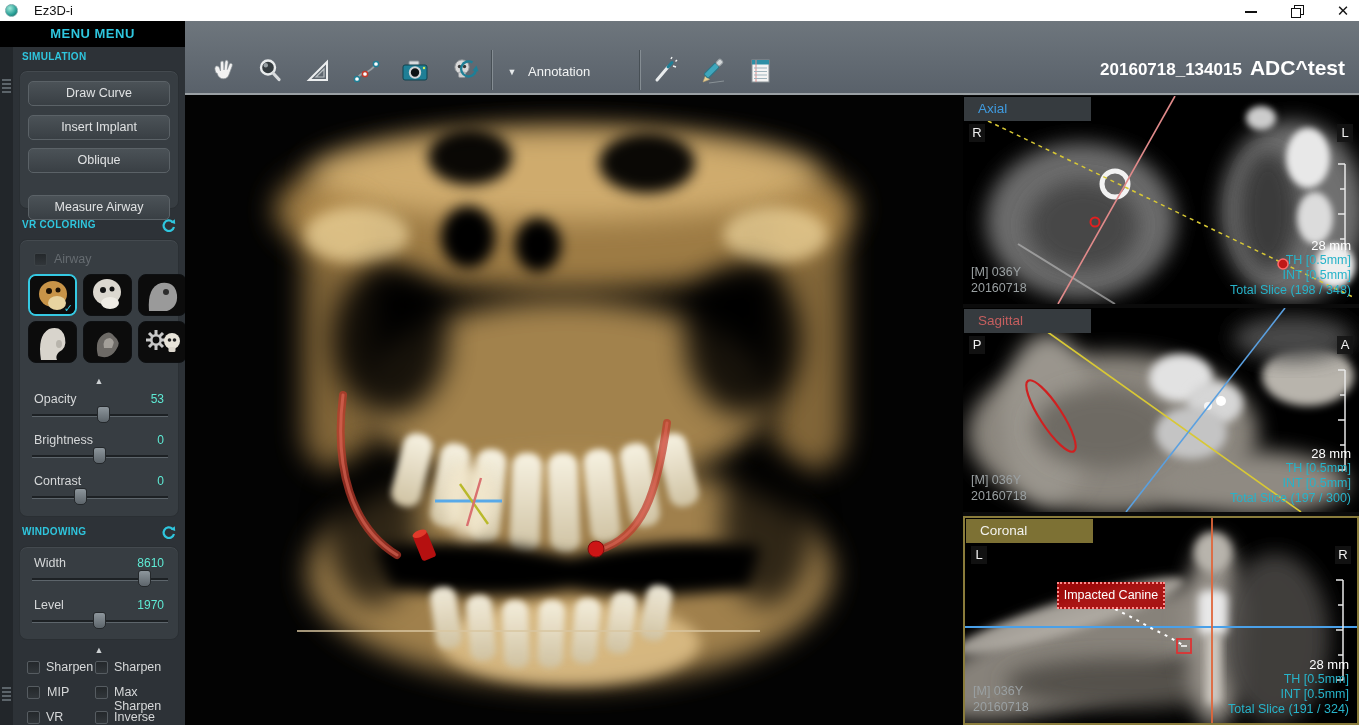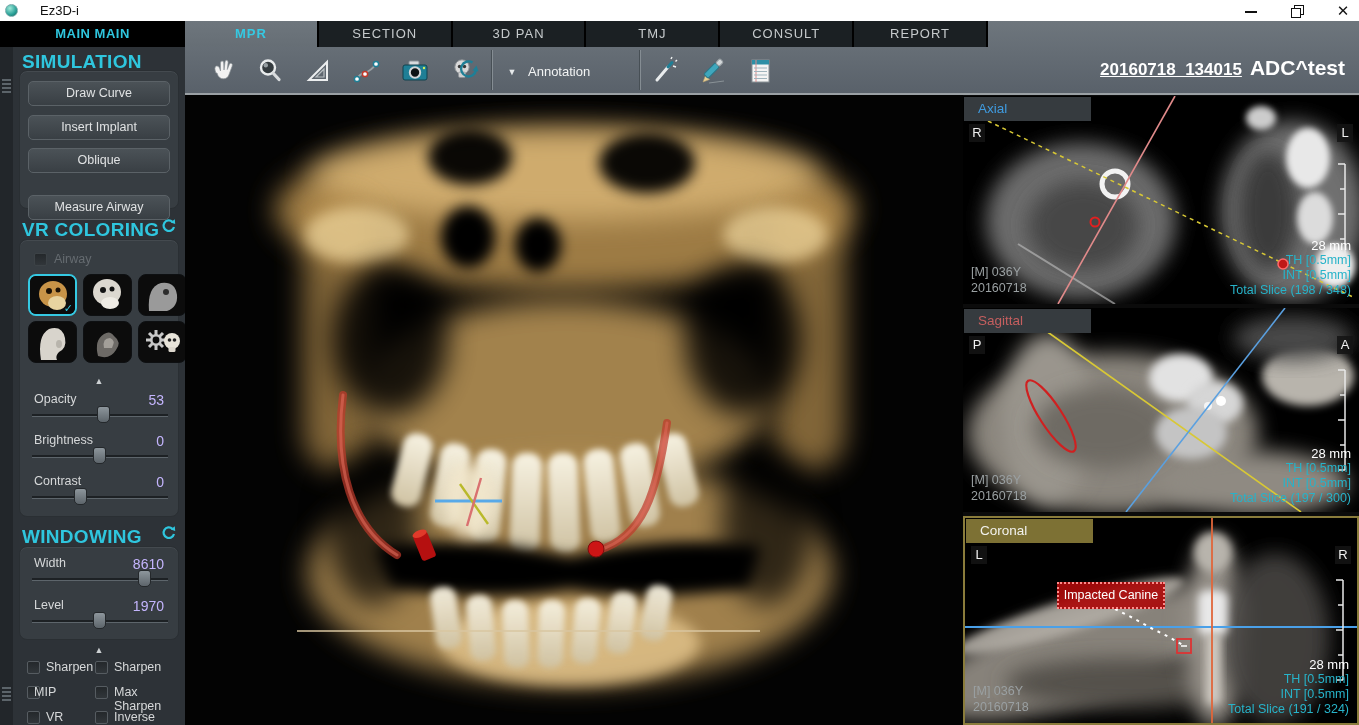--- a/index.html
+++ b/index.html
@@ -4,21 +4,21 @@
 <style>
   * { margin:0; padding:0; box-sizing:border-box; }
   html,body { background:#000; }
   body { font-family:"Liberation Sans","DejaVu Sans",sans-serif; }
   #app { position:relative; width:1359px; height:725px; background:#000; overflow:hidden; }
 
   
   .titlebar { position:absolute; left:0; top:0; width:1359px; height:21px; background:#ffffff; display:flex; align-items:center; }
   .app-icon { width:13px; height:13px; margin-left:5px; border-radius:50%;
     background:radial-gradient(circle at 35% 30%, #9fe8d8, #2aa198 60%, #145f56); border:1px solid #7aa; }
-  .app-title { font-size:13px; color:#111; margin-left:22px; }
+  .app-title { font-size:13px; color:#111; margin-left:16px; }
   .win-controls { position:absolute; right:8px; top:0; height:21px; display:flex; align-items:center; gap:30px; }
   .win-btn { width:16px; height:16px; position:relative; cursor:default; color:#111; font-size:13px; line-height:16px; text-align:center; }
   .wc-min::after { content:""; position:absolute; left:2px; right:2px; top:8px; border-top:2px solid #111; }
   .wc-restore::after { content:""; position:absolute; left:2px; top:5px; width:8px; height:8px; border:1.5px solid #111; background:#fff; }
   .wc-restore::before { content:""; position:absolute; left:5px; top:2px; width:8px; height:8px; border:1.5px solid #111; }
   .wc-close { font-size:15px; }
 
   
   .mainmenu-bar { position:absolute; left:0; top:21px; width:185px; height:26px; background:#000;
     color:#2fc6de; font-weight:bold; font-size:13px; text-align:center; line-height:26px; letter-spacing:.5px; }
@@ -28,45 +28,45 @@
   .tab { width:132px; height:26px; margin-right:2px; background:#1b2023; color:#c6cacc; font-size:13px;
     text-align:center; line-height:26px; letter-spacing:1px; cursor:pointer; }
   .tab.active { background:linear-gradient(#6e767d,#666e75); color:#35c9e2; font-weight:bold; }
 
   
   .tool { position:absolute; top:52px; width:38px; height:38px; display:flex; align-items:center; justify-content:center; cursor:pointer; }
   .tb-sep { position:absolute; top:50px; width:0; height:40px; border-left:1px solid #474f55; border-right:1px solid #858d93; }
   .dd-btn { position:absolute; top:63px; width:22px; height:18px; color:#e6e9ea; font-size:9px; text-align:center; line-height:18px; cursor:pointer; }
   .dd-label { position:absolute; top:64px; font-size:13px; color:#f2f4f4; cursor:pointer; }
   .patient-info { position:absolute; right:14px; top:56px; color:#ffffff; white-space:nowrap; }
-  .patient-id { font-size:17px; font-weight:bold;text-decoration:underline; }
+  .patient-id { font-size:17px; font-weight:bold; }
   .patient-name { font-size:21px; font-weight:bold; margin-left:8px; }
 
   
   .left-rail { position:absolute; left:0; top:47px; width:13px; height:678px; background:#22262a; }
   .grip { position:absolute; left:2px; width:9px; height:14px;
     background:repeating-linear-gradient(#5c646a 0 2px, transparent 2px 4px); cursor:pointer; }
   .sidebar { position:absolute; left:13px; top:47px; width:172px; height:678px; background:#2d3237; }
-  .section-title { position:absolute; left:9px; font-size:19px; font-weight:bold; color:#2fc6de; letter-spacing:.3px; }
+  .section-title { position:absolute; left:9px; font-size:10px; font-weight:bold; color:#2fc6de; letter-spacing:.3px; }
   .refresh-btn { position:absolute; right:8px; width:16px; height:16px; cursor:pointer; }
   .panel { position:absolute; left:6px; width:160px; background:#373d42; border-radius:8px; border:1px solid #2a2f33; box-shadow:0 1px 0 #444a4f inset; }
   .sim-btn { position:absolute; left:8px; width:142px; height:25px; border-radius:5px;
     background:linear-gradient(#4b5257,#393f44); border:1px solid #5b6267; color:#e0e2e3; font-size:12.5px;
     text-align:center; line-height:23px; cursor:pointer; }
   .chk { position:absolute; width:13px; height:13px; background:linear-gradient(#24282b,#31363a);
     border:1px solid #565c61; border-radius:2px; cursor:pointer; }
   .chk.disabled { border-color:#3c4246; cursor:default; }
   .chk-label { position:absolute; font-size:12.5px; color:#d6d8d9; cursor:pointer; }
   .chk-label.disabled { color:#656b70; cursor:default; }
   .tile { position:absolute; width:49px; height:42px; background:#141618; border-radius:8px; border:1px solid #0e1012; overflow:hidden; cursor:pointer; }
   .tile.selected { border:2px solid #35c9e2; }
   .tile .check { position:absolute; right:2px; bottom:-1px; color:#35c9e2; font-size:11px; font-weight:bold; }
   .collapse-arrow { position:absolute; left:0; width:100%; text-align:center; color:#cdd1d3; font-size:9px; cursor:pointer; }
   .slider-label { position:absolute; left:14px; font-size:12.5px; color:#d6d8d9; }
-  .slider-value { position:absolute; right:14px; font-size:14px; color:#c4b5fd; }
+  .slider-value { position:absolute; right:14px; font-size:12px; color:#5eead4; }
   .slider-track { position:absolute; left:12px; width:136px; height:3px; background:#1d2124; border-bottom:1px solid #5d656b; cursor:pointer; }
   .slider-thumb { position:absolute; top:-8px; width:13px; height:17px; margin-left:-6px; border-radius:3px 3px 5px 5px;
     background:linear-gradient(#8d969c,#5d656b); border:1px solid #24282b; cursor:pointer; }
 
   
   .viewport3d { position:absolute; left:185px; top:95px; width:778px; height:630px; background:#030303; }
   .view-tab { position:absolute; left:1px; top:2px; width:120px; height:23px; background:#34383a;
     font-size:12.5px; line-height:23px; padding-left:12px; }
   .vt-3d { color:#5fbf70; }
   .preset-row { position:absolute; left:248px; top:592px; display:flex; gap:2px; }
@@ -100,30 +100,22 @@
   <div class="titlebar">
     <div class="app-icon"></div>
     <div class="app-title">Ez3D-i</div>
     <div class="win-controls">
       <div class="win-btn wc-min"></div>
       <div class="win-btn wc-restore"></div>
       <div class="win-btn wc-close">✕</div>
     </div>
   </div>
 
-  <div class="mainmenu-bar">MAIN MAIN</div>
+  <div class="mainmenu-bar">MENU MENU</div>
   <div class="topgray"></div>
-  <div class="tabs-row">
-    <div class="tab active">MPR</div>
-    <div class="tab">SECTION</div>
-    <div class="tab">3D PAN</div>
-    <div class="tab">TMJ</div>
-    <div class="tab">CONSULT</div>
-    <div class="tab">REPORT</div>
-  </div>
 
   <div class="tool" style="left:203px">
     <svg width="30" height="30" viewBox="0 0 30 30">
       <path d="M9 17 q-2.5-6 .5-7 q2-.5 3 2 l1 3 l0-8 q0-2 1.6-2 q1.6 0 1.6 2 l.3 7 l1-8 q.3-2 1.8-1.7 q1.5.3 1.3 2.2 l-.8 7 l2-5 q.8-1.8 2.2-1 q1.4.8.6 2.8 l-3 8 q-1.5 4.5-5.8 4.5 q-4.6 0-6.3-5.8 z" fill="#f2f2f2" stroke="#8d9398" stroke-width=".7"></path>
     </svg>
   </div>
   <div class="tool" style="left:251px">
     <svg width="30" height="30" viewBox="0 0 30 30">
       <circle cx="13" cy="11.5" r="7" fill="#343b3f" stroke="#e9eced" stroke-width="2.4"></circle>
       <circle cx="10.8" cy="9.2" r="2.2" fill="#aeb6ba" opacity=".8"></circle>
@@ -328,21 +320,21 @@
     </div>
 
     <div class="collapse-arrow" style="top:598px">▲</div>
 
     <div class="chk" style="left:14px; top:614px"></div>
     <div class="chk-label" style="left:33px; top:613px">Sharpen</div>
     <div class="chk" style="left:82px; top:614px"></div>
     <div class="chk-label" style="left:101px; top:613px">Sharpen</div>
 
     <div class="chk" style="left:14px; top:639px"></div>
-    <div class="chk-label" style="left:21px; top:638px">MIP</div>
+    <div class="chk-label" style="left:34px; top:638px">MIP</div>
     <div class="chk" style="left:82px; top:639px"></div>
     <div class="chk-label" style="left:101px; top:638px">Max Sharpen</div>
 
     <div class="chk" style="left:14px; top:664px"></div>
     <div class="chk-label" style="left:33px; top:663px">VR</div>
     <div class="chk" style="left:82px; top:664px"></div>
     <div class="chk-label" style="left:101px; top:663px">Inverse</div>
   </div>
 
   <div class="viewport3d">

